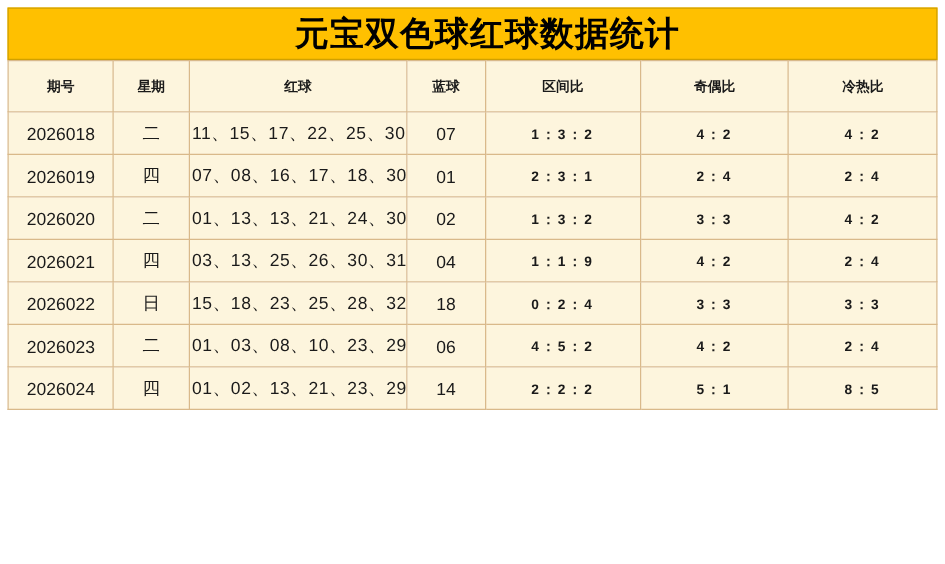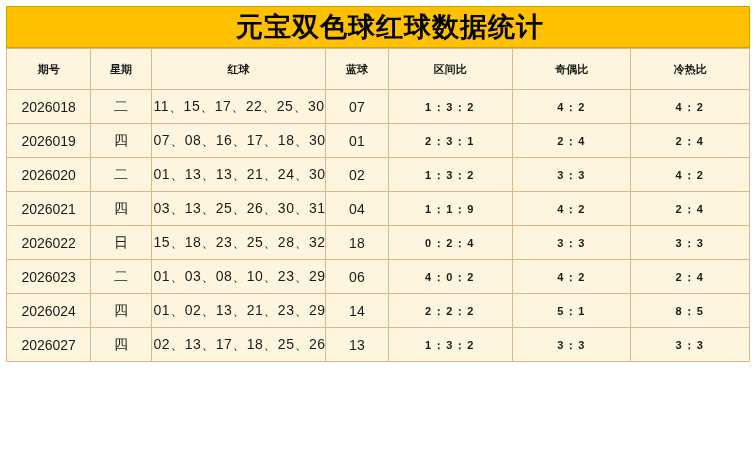--- a/index.html
+++ b/index.html
@@ -165,38 +165,29 @@
         <td class="blue-cell">18</td>
         <td><span class="ratio">0：2：4</span></td>
         <td><span class="ratio">3：3</span></td>
         <td><span class="ratio">3：3</span></td>
       </tr>
       <tr>
         <td class="issue-cell">2026023</td>
         <td class="week-cell">二</td>
         <td class="red-cell">01、03、08、10、23、29</td>
         <td class="blue-cell">06</td>
-        <td><span class="ratio">4：0：2</span></td>
+        <td><span class="ratio">4：5：2</span></td>
         <td><span class="ratio">4：2</span></td>
         <td><span class="ratio">2：4</span></td>
       </tr>
       <tr>
         <td class="issue-cell">2026024</td>
         <td class="week-cell">四</td>
         <td class="red-cell">01、02、13、21、23、29</td>
         <td class="blue-cell">14</td>
         <td><span class="ratio">2：2：2</span></td>
         <td><span class="ratio">5：1</span></td>
         <td><span class="ratio">8：5</span></td>
       </tr>
-      <tr>
-        <td class="issue-cell">2026027</td>
-        <td class="week-cell">四</td>
-        <td class="red-cell">02、13、17、18、25、26</td>
-        <td class="blue-cell">13</td>
-        <td><span class="ratio">1：3：2</span></td>
-        <td><span class="ratio">3：3</span></td>
-        <td><span class="ratio">3：3</span></td>
-      </tr>
     </tbody>
   </table>
 
 </div>
 
 </body></html>

